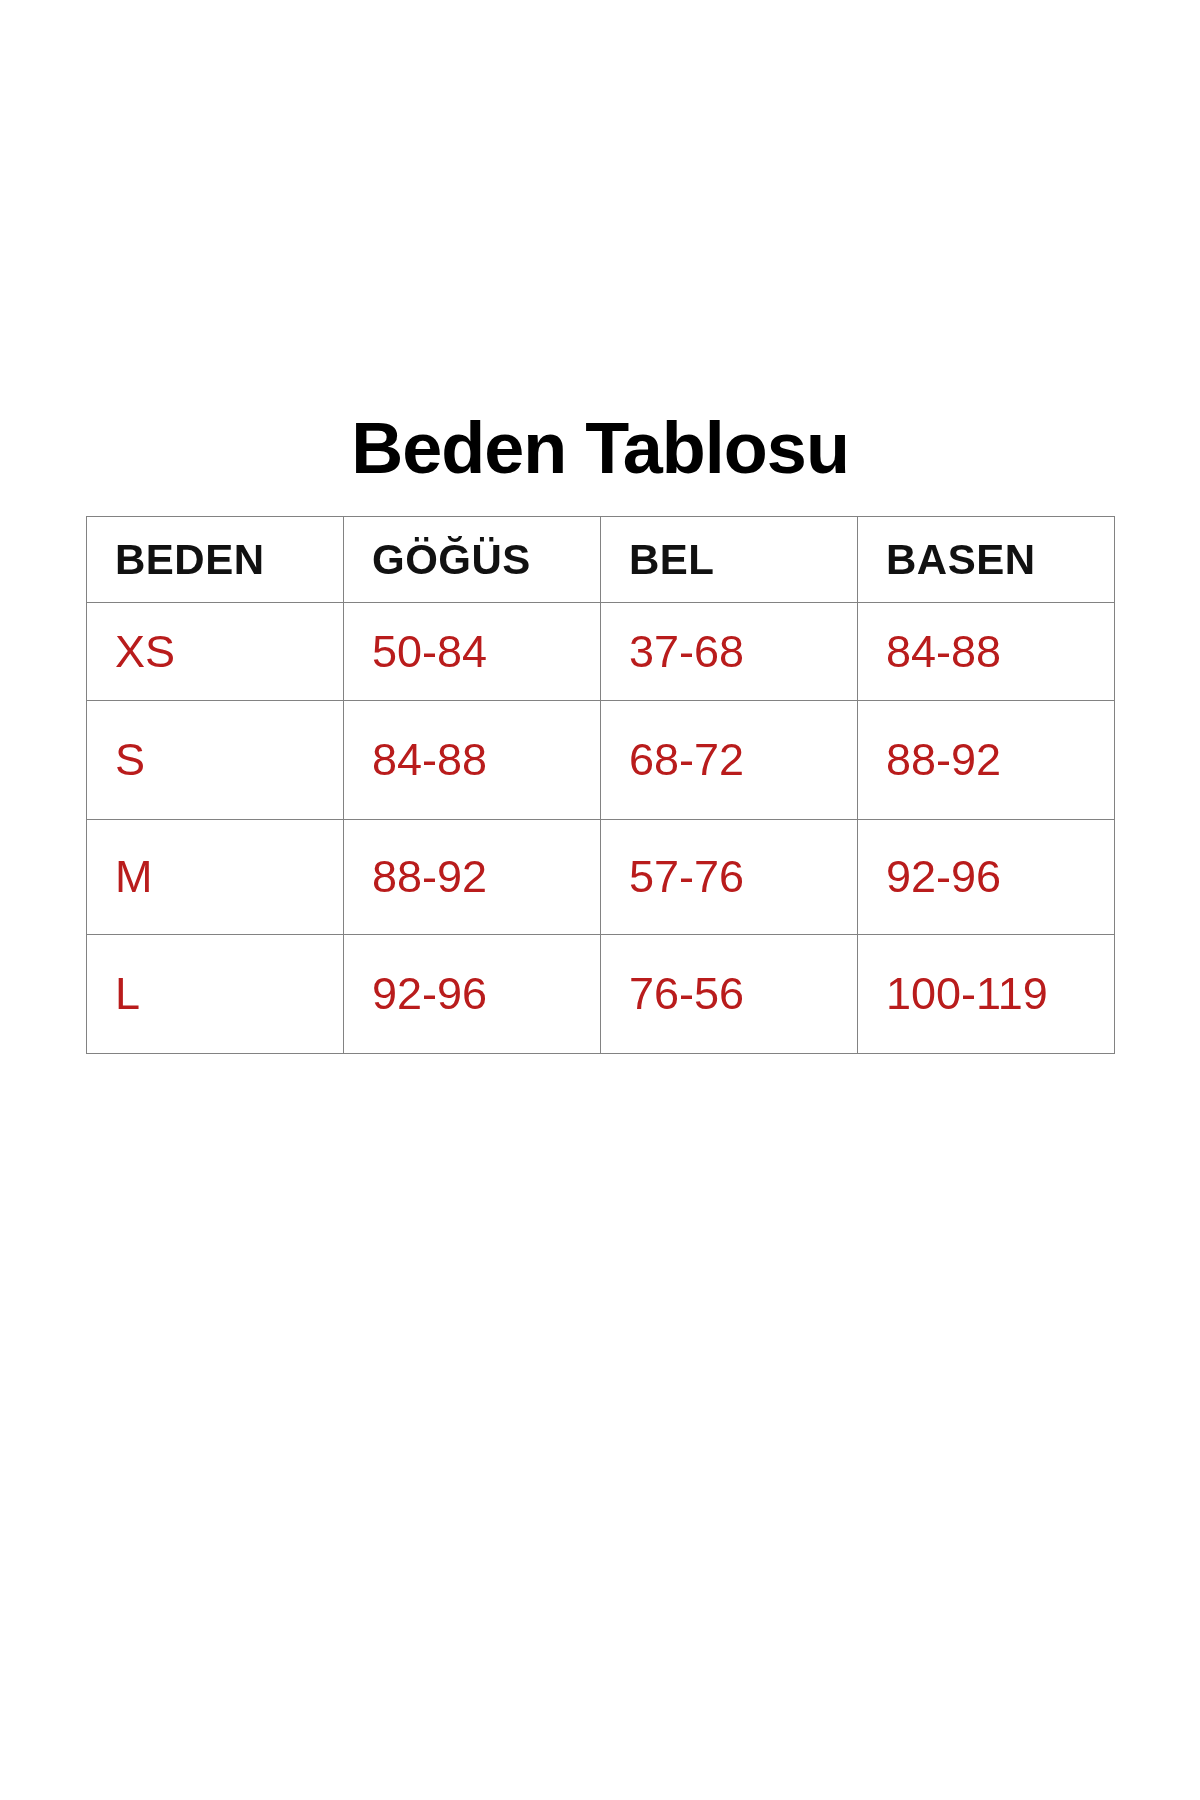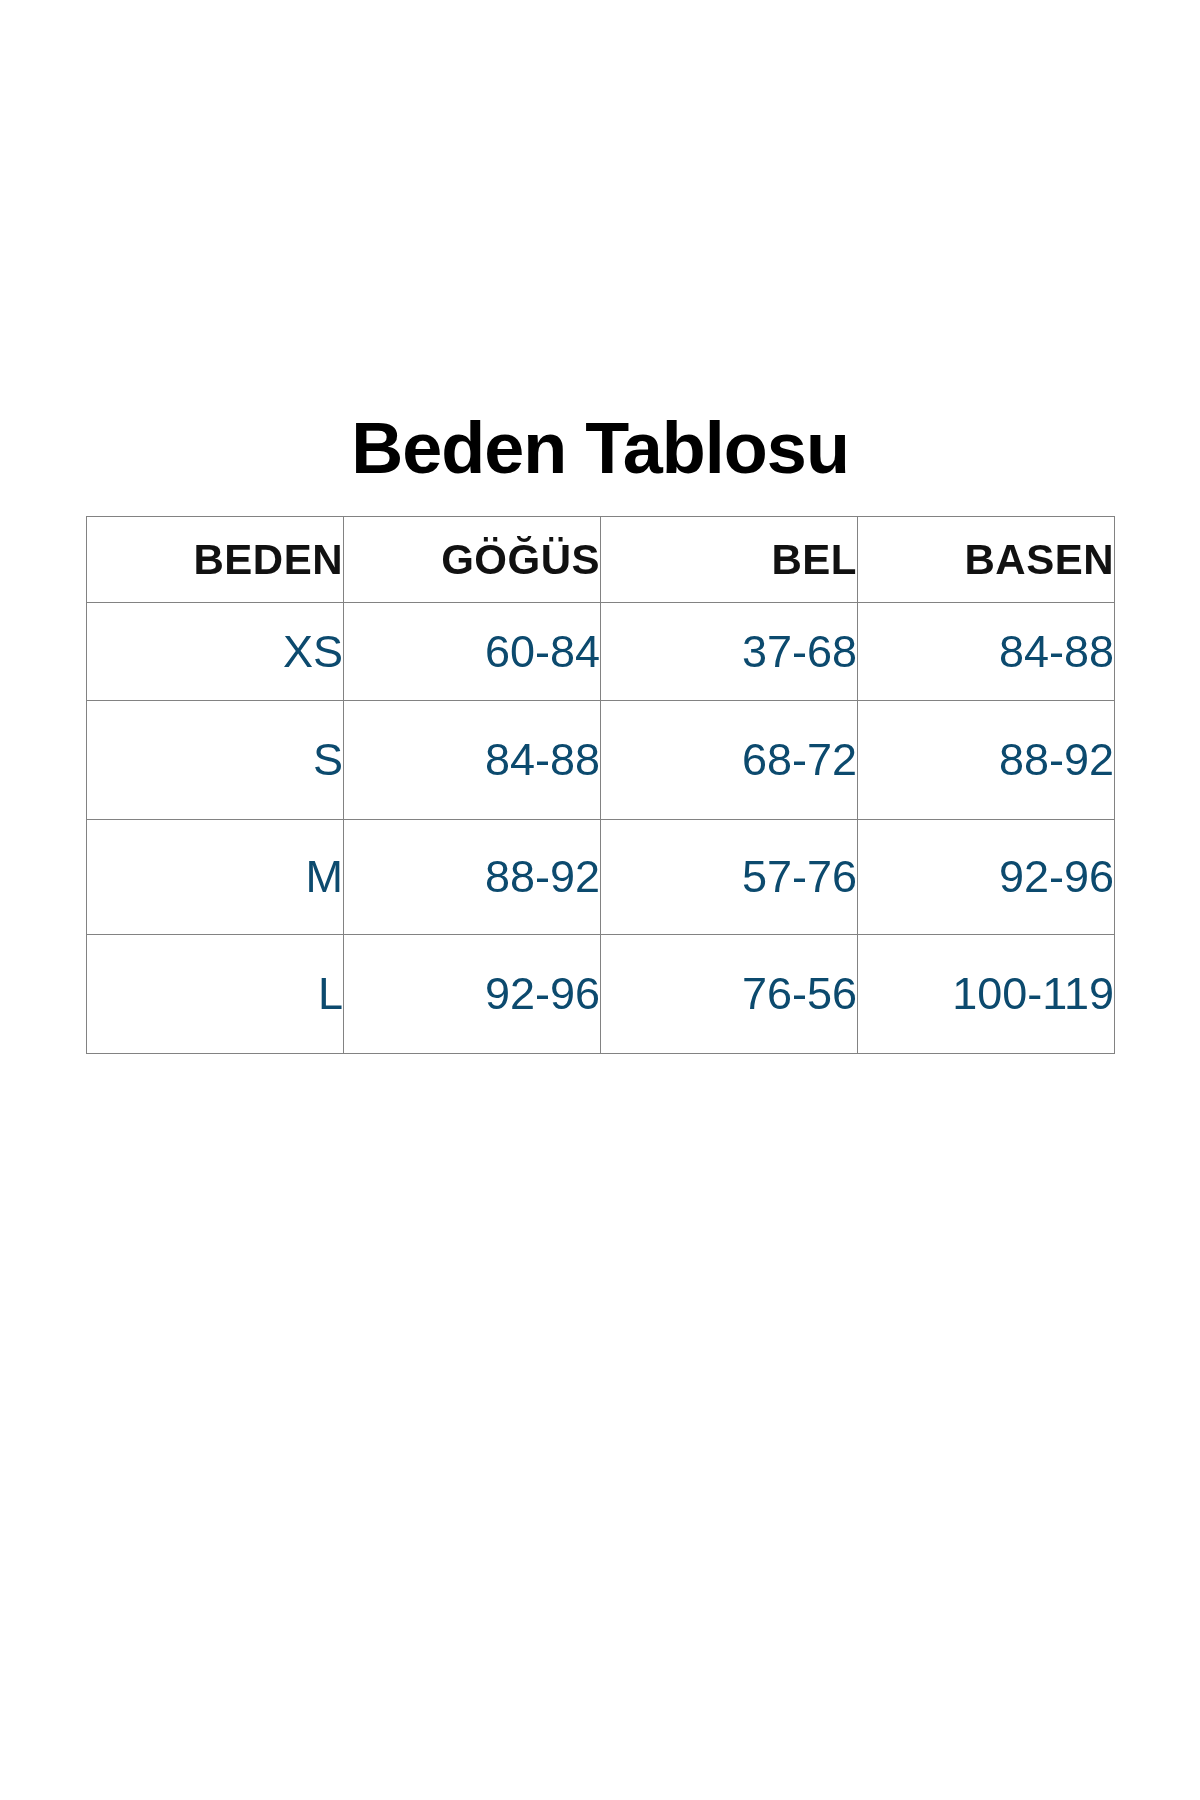--- a/index.html
+++ b/index.html
@@ -37,38 +37,38 @@
     top: 516px;
     left: 86px;
     width: 1029px;
     border-collapse: collapse;
     table-layout: fixed;
   }
 
   table.size-table th,
   table.size-table td {
     border: 1.5px solid #828282;
-    text-align: right;
+    text-align: left;
     vertical-align: middle;
     padding-left: 28px;
     white-space: nowrap;
     overflow: hidden;
   }
 
   table.size-table th {
     font-size: 42px;
     font-weight: 700;
     color: #111111;
     letter-spacing: 0.5px;
   }
 
   table.size-table td {
     font-size: 45px;
     font-weight: 300;
-    color: #0c4a6e;
+    color: #b91c1c;
   }
 
   thead tr       { height: 86px;  }
   tbody tr.r-xs  { height: 98px;  }
   tbody tr.r-s   { height: 119px; }
   tbody tr.r-m   { height: 115px; }
   tbody tr.r-l   { height: 119px; }
   tbody tr.r-xl  { height: 150px; }
 
   col { width: 257px; }
@@ -91,21 +91,21 @@
       <tr>
         <th>BEDEN</th>
         <th>GÖĞÜS</th>
         <th>BEL</th>
         <th>BASEN</th>
       </tr>
     </thead>
     <tbody>
       <tr class="r-xs">
         <td>XS</td>
-        <td>60-84</td>
+        <td>50-84</td>
         <td>37-68</td>
         <td>84-88</td>
       </tr>
       <tr class="r-s">
         <td>S</td>
         <td>84-88</td>
         <td>68-72</td>
         <td>88-92</td>
       </tr>
       <tr class="r-m">

